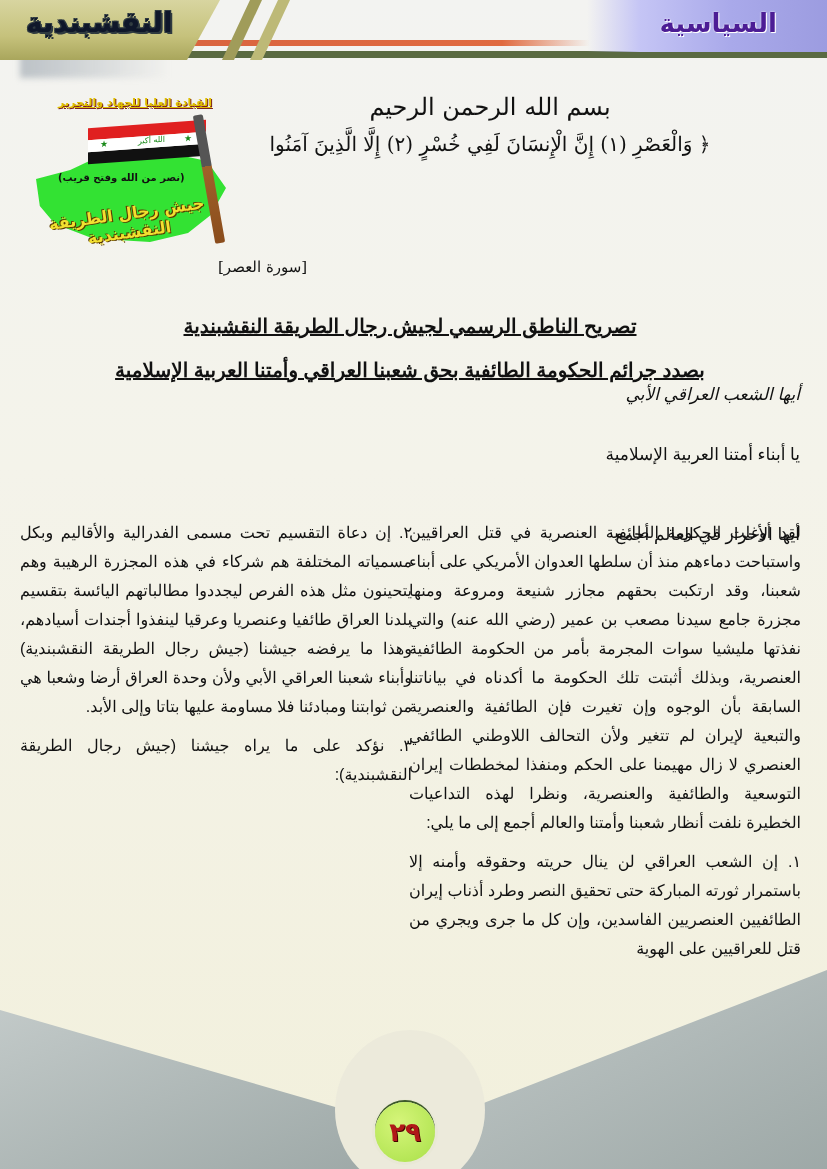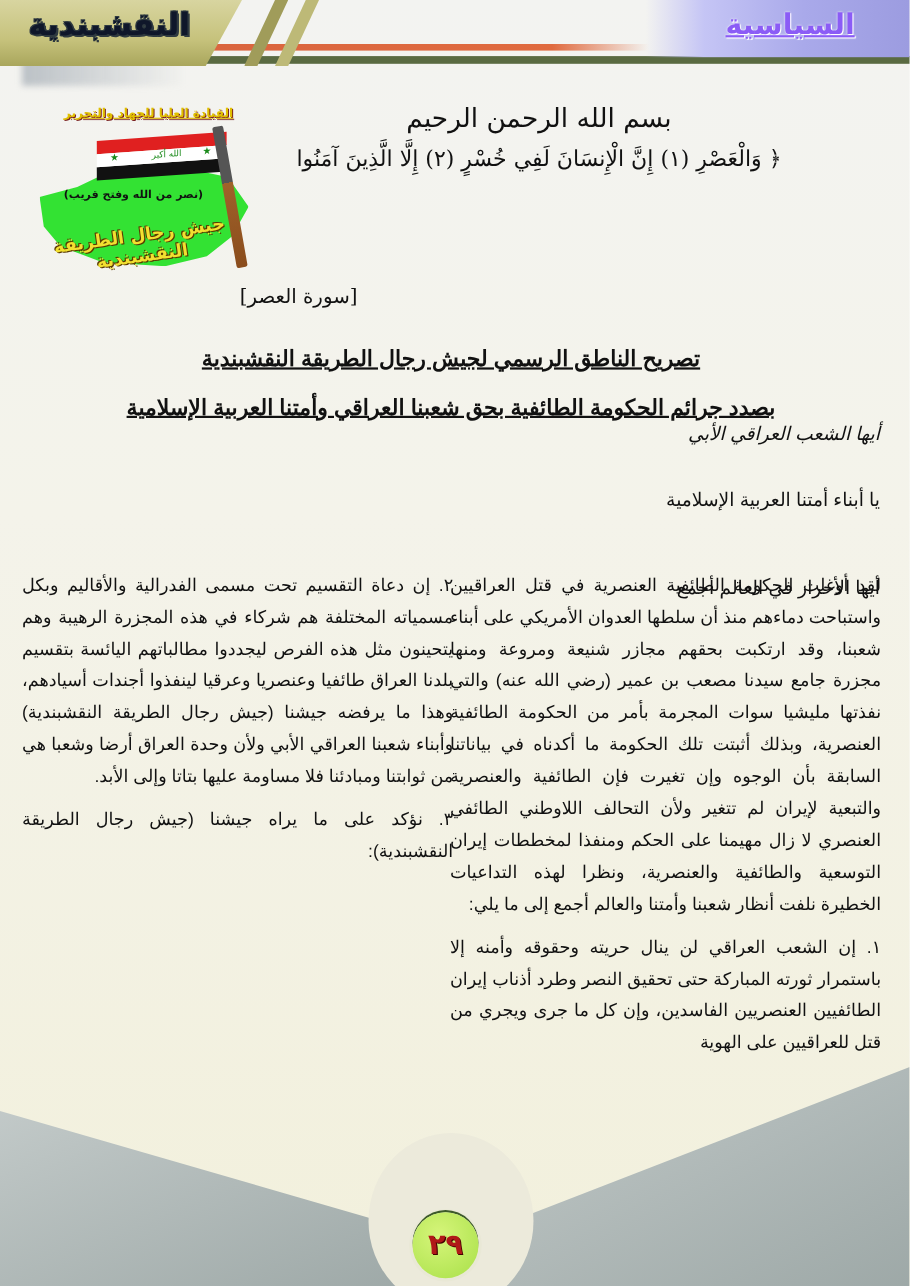--- a/index.html
+++ b/index.html
@@ -11,21 +11,21 @@
   }
   
   .hdr { position:absolute; left:0; top:0; width:827px; height:62px; }
   .hdr .line-red { position:absolute; left:150px; top:40px; width:440px; height:6px;
     background: linear-gradient(90deg,#d9643f 0%,#e06a3f 80%,rgba(224,106,63,0) 100%); }
   .hdr .line-green { position:absolute; left:140px; top:51px; width:687px; height:7px;
     background:#5a6a42; }
   .hdr .section-box { position:absolute; right:0; top:0; width:240px; height:52px;
     background: linear-gradient(90deg, rgba(220,220,250,0) 0%, #c5c5f5 22%, #a9a9ea 60%, #9c9ce0 100%); }
   .hdr .section-title { position:absolute; right:50px; top:8px; font-size:26px; font-weight:bold;
-    color:#8b5cf6; text-decoration:underline; text-decoration-thickness:2px;
+    color:#4c1d95; text-decoration-thickness:2px;
     font-family:"DejaVu Sans", sans-serif; text-shadow:0 0 2px #fff, 1px 1px 0 #fff; letter-spacing:2px; }
   .hdr .brand-slab { position:absolute; left:0; top:0; width:220px; height:60px;
     background: linear-gradient(180deg,#d8d5a0 0%, #c6c27c 60%, #a9a65c 100%);
     clip-path: polygon(0 0, 100% 0, 85% 100%, 0 100%); }
   .hdr .stripe { position:absolute; top:0; height:60px; width:22px; background:#8f8c4c; }
   .hdr .stripe.s1 { left:222px; clip-path: polygon(70% 0,100% 0,30% 100%,0 100%); width:40px; background:#a09c5a; }
   .hdr .stripe.s2 { left:250px; clip-path: polygon(70% 0,100% 0,30% 100%,0 100%); width:40px; background:#bdb977; }
   .hdr .brand-title { position:absolute; left:26px; top:6px; font-size:28px; font-weight:bold;
     color:#0f172a; text-shadow: 2px 2px 0 #2f3a40, -1px -1px 0 #2f3a40, 1px -1px 0 #2f3a40, -1px 1px 0 #2f3a40; }
   .hdr .brand-shadow { position:absolute; left:20px; top:48px; width:150px; height:30px;
@@ -48,21 +48,21 @@
   .logo .army { position:absolute; left:0; top:112px; width:200px; text-align:center; font-size:16px;
     font-weight:bold; color:#f2e030; text-shadow: 1px 1px 0 #5a3a00, -1px -1px 0 #5a3a00; transform:rotate(-8deg); }
   .logo .rifle { position:absolute; left:176px; top:22px; width:10px; height:130px; background:linear-gradient(180deg,#555 0%,#555 40%,#a0622a 40%,#8a4c1c 100%);
     transform:rotate(-10deg); border-radius:2px; }
 
   
   .quran { position:absolute; left:250px; top:92px; width:480px; text-align:center;
     font-family:"DejaVu Serif", "Liberation Serif", serif; }
   .quran .basmala { font-size:24px; line-height:30px; }
   .quran .verse { font-size:20px; line-height:44px; }
-  .surah-ref { position:absolute; left:218px; top:258px; font-family:"DejaVu Serif", serif; font-size:18px; }
+  .surah-ref { position:absolute; left:218px; top:258px; font-family:"DejaVu Serif", serif; font-size:15px; }
 
   
   .title1, .title2 { position:absolute; left:60px; width:700px; text-align:center; font-weight:bold;
     font-size:20px; text-decoration:underline; text-decoration-thickness:2px;
     font-family:"Liberation Sans", sans-serif; }
   .title1 { top:314px; }
   .title2 { top:358px; }
 
   .greet { position:absolute; right:27px; font-size:17px; font-family:"Liberation Sans", sans-serif; }
   .g1 { top:384px;font-style:italic; } .g2 { top:444px; } .g3 { top:486px;margin-top:38px; }

